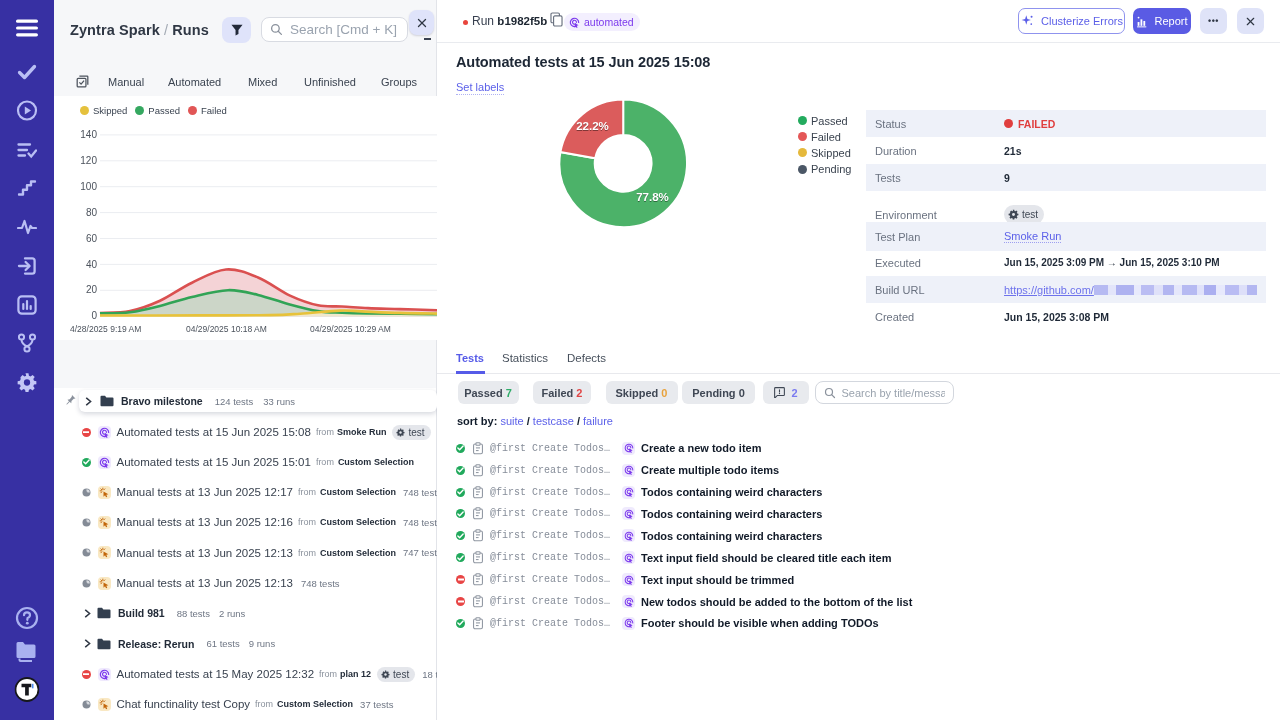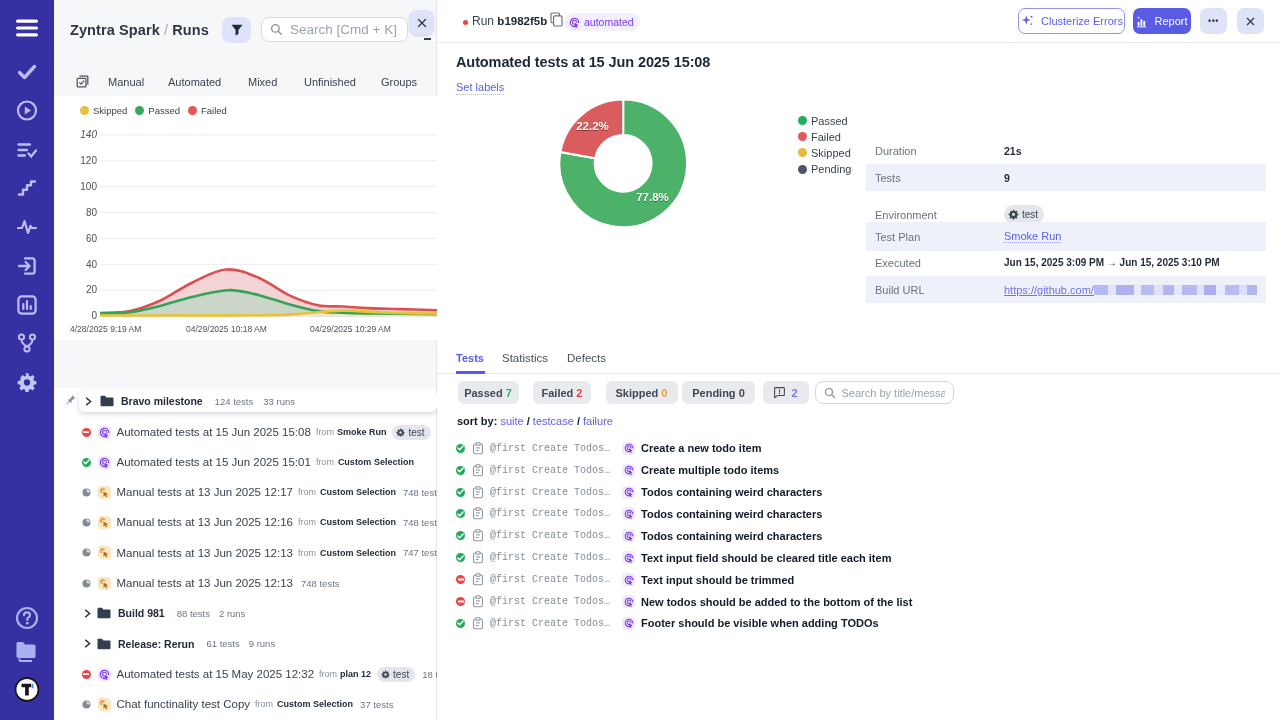--- a/index.html
+++ b/index.html
@@ -215,21 +215,21 @@
         </g>
         <g transform="translate(-54,-96)">
           <path d="M100.0,313.1 C105.0,312.7 120.0,313.2 130.0,311.1 C140.0,309.1 149.7,305.5 160.0,300.8 C170.3,296.0 181.0,287.9 192.0,282.7 C203.0,277.4 215.0,270.3 226.0,269.5 C237.0,268.6 247.3,273.1 258.0,277.5 C268.7,281.8 280.0,291.0 290.0,295.6 C300.0,300.2 309.3,303.5 318.0,305.3 C326.7,307.1 333.7,306.0 342.0,306.5 C350.3,306.9 358.3,307.7 368.0,308.1 C377.7,308.6 388.5,308.7 400.0,309.1 C411.5,309.4 430.8,310.1 437.0,310.3 L437,316.3 L100,316.3 Z" fill="#f4d3d6"></path>
           <path d="M100.0,313.3 C105.0,313.1 120.0,313.4 130.0,312.2 C140.0,310.9 149.7,308.5 160.0,305.9 C170.3,303.4 180.7,299.5 192.0,296.9 C203.3,294.3 217.0,290.5 228.0,290.2 C239.0,289.8 248.0,292.6 258.0,294.9 C268.0,297.3 278.0,301.3 288.0,304.0 C298.0,306.7 309.0,309.7 318.0,311.1 C327.0,312.6 333.7,312.3 342.0,312.7 C350.3,313.1 358.3,313.3 368.0,313.5 C377.7,313.6 388.5,313.7 400.0,313.8 C411.5,313.9 430.8,314.1 437.0,314.1 L437,316.3 L100,316.3 Z" fill="#ccd6c8"></path>
           <path d="M100.0,315.5 C116.7,315.5 171.7,315.5 200.0,315.4 C228.3,315.3 253.3,315.4 270.0,315.1 C286.7,314.9 288.3,314.5 300.0,313.7 C311.7,313.0 329.7,311.0 340.0,310.6 C350.3,310.2 352.0,311.0 362.0,311.4 C372.0,311.8 387.5,312.6 400.0,312.9 C412.5,313.3 430.8,313.5 437.0,313.6 L437,316.3 L100,316.3 Z" fill="#f1e8cb"></path>
           <path d="M100.0,313.1 C105.0,312.7 120.0,313.2 130.0,311.1 C140.0,309.1 149.7,305.5 160.0,300.8 C170.3,296.0 181.0,287.9 192.0,282.7 C203.0,277.4 215.0,270.3 226.0,269.5 C237.0,268.6 247.3,273.1 258.0,277.5 C268.7,281.8 280.0,291.0 290.0,295.6 C300.0,300.2 309.3,303.5 318.0,305.3 C326.7,307.1 333.7,306.0 342.0,306.5 C350.3,306.9 358.3,307.7 368.0,308.1 C377.7,308.6 388.5,308.7 400.0,309.1 C411.5,309.4 430.8,310.1 437.0,310.3" fill="none" stroke="#da5050" stroke-width="2.6"></path>
           <path d="M100.0,313.3 C105.0,313.1 120.0,313.4 130.0,312.2 C140.0,310.9 149.7,308.5 160.0,305.9 C170.3,303.4 180.7,299.5 192.0,296.9 C203.3,294.3 217.0,290.5 228.0,290.2 C239.0,289.8 248.0,292.6 258.0,294.9 C268.0,297.3 278.0,301.3 288.0,304.0 C298.0,306.7 309.0,309.7 318.0,311.1 C327.0,312.6 333.7,312.3 342.0,312.7 C350.3,313.1 358.3,313.3 368.0,313.5 C377.7,313.6 388.5,313.7 400.0,313.8 C411.5,313.9 430.8,314.1 437.0,314.1" fill="none" stroke="#31a456" stroke-width="2.6"></path>
           <path d="M100.0,315.5 C116.7,315.5 171.7,315.5 200.0,315.4 C228.3,315.3 253.3,315.4 270.0,315.1 C286.7,314.9 288.3,314.5 300.0,313.7 C311.7,313.0 329.7,311.0 340.0,310.6 C350.3,310.2 352.0,311.0 362.0,311.4 C372.0,311.8 387.5,312.6 400.0,312.9 C412.5,313.3 430.8,313.5 437.0,313.6" fill="none" stroke="#e7c23a" stroke-width="2.6"></path>
         </g>
       </svg>
-      <div class="ylab" style="right:340px; top:33px;font-style:italic;">140</div>
+      <div class="ylab" style="right:340px; top:33px;">140</div>
       <div class="ylab" style="right:340px; top:59px;">120</div>
       <div class="ylab" style="right:340px; top:85px;">100</div>
       <div class="ylab" style="right:340px; top:111px;">80</div>
       <div class="ylab" style="right:340px; top:136.5px;">60</div>
       <div class="ylab" style="right:340px; top:162.5px;">40</div>
       <div class="ylab" style="right:340px; top:188px;">20</div>
       <div class="ylab" style="right:340px; top:214px;">0</div>
       <div class="xlab" style="left:16px; top:228px;">4/28/2025 9:19 AM</div>
       <div class="xlab" style="left:132px; top:228px;">04/29/2025 10:18 AM</div>
       <div class="xlab" style="left:256px; top:228px;">04/29/2025 10:29 AM</div>
@@ -532,20 +532,24 @@
     <span class="srch2 abs" style="left:377.5px; top:381px; width:139px;">
         <svg width="12" height="12" viewBox="0 0 24 24" style="flex:none">
           <circle cx="10" cy="10" r="7" fill="none" stroke="#8a919c" stroke-width="2.4"></circle>
           <line x1="15.2" y1="15.2" x2="21" y2="21" stroke="#8a919c" stroke-width="2.4" stroke-linecap="round"></line>
         </svg>
         <span style="color:#9aa3ae;font-size:11px;margin-left:6px;white-space:nowrap;overflow:hidden;">Search by title/message</span>
       </span>
 
     <span class="abs" style="left:20px; top:415px; font-size:11px; color:#111c2b;"><b>sort by:</b> <span class="sortlink">suite</span> <b>/</b> <span class="sortlink">testcase</span> <b>/</b> <span class="sortlink">failure</span></span>
 
+    <div class="drow lt" style="top:110px; height:27px;">
+        <span class="dlabel">Status</span>
+        <span class="dval" style="color:#e03e3e; display:inline-flex; align-items:center;"><span class="dot" style="width:9px;height:9px;background:#e03e3e;margin-right:5px"></span>FAILED</span>
+      </div>
     <div class="drow" style="top:137px; height:27px;">
         <span class="dlabel">Duration</span>
         <span class="dval">21s</span>
       </div>
     <div class="drow lt" style="top:164px; height:27px;">
         <span class="dlabel">Tests</span>
         <span class="dval">9</span>
       </div>
     <div class="drow" style="top:191px; height:47px;">
         <span class="dlabel">Environment</span>
@@ -576,20 +580,24 @@
           <span style="width:8px;height:10px;background:#e5e7fb"></span>
           <span style="width:15px;height:10px;background:#b6baf2"></span>
           <span style="width:7px;height:10px;background:#e0e2fa"></span>
           <span style="width:12px;height:10px;background:#abaff0"></span>
           <span style="width:9px;height:10px;background:#e7e9fc"></span>
           <span style="width:14px;height:10px;background:#b9bcf3"></span>
           <span style="width:8px;height:10px;background:#dddff9"></span>
           <span style="width:10px;height:10px;background:#b3b7f1"></span>
         </span>
       </div>
+    <div class="drow" style="top:303px; height:28px;">
+        <span class="dlabel">Created</span>
+        <span class="dval">Jun 15, 2025 3:08 PM</span>
+      </div>
     <div class="trow" style="top:437.2px">
         <span class="st green" style="flex:none">
           <svg width="7" height="6" viewBox="0 0 12 10">
             <path d="M1.5 5 L4.5 8 L10.5 1.5" fill="none" stroke="#fff" stroke-width="2.4" stroke-linecap="round" stroke-linejoin="round"></path>
           </svg>
         </span>
         <svg style="flex:none;margin-left:7px" width="12" height="13" viewBox="0 0 20 22">
           <g fill="none" stroke="#8f96a1" stroke-width="1.8">
             <rect x="2.5" y="3.5" width="15" height="16.5" rx="2.5"></rect>
             <rect x="6.5" y="1.2" width="7" height="4.4" rx="1.4" fill="#f9fafb"></rect>

